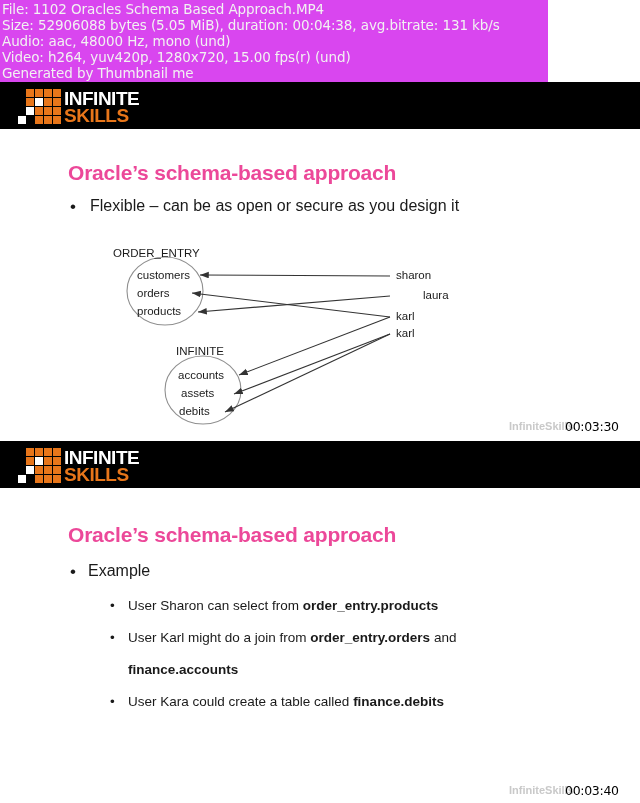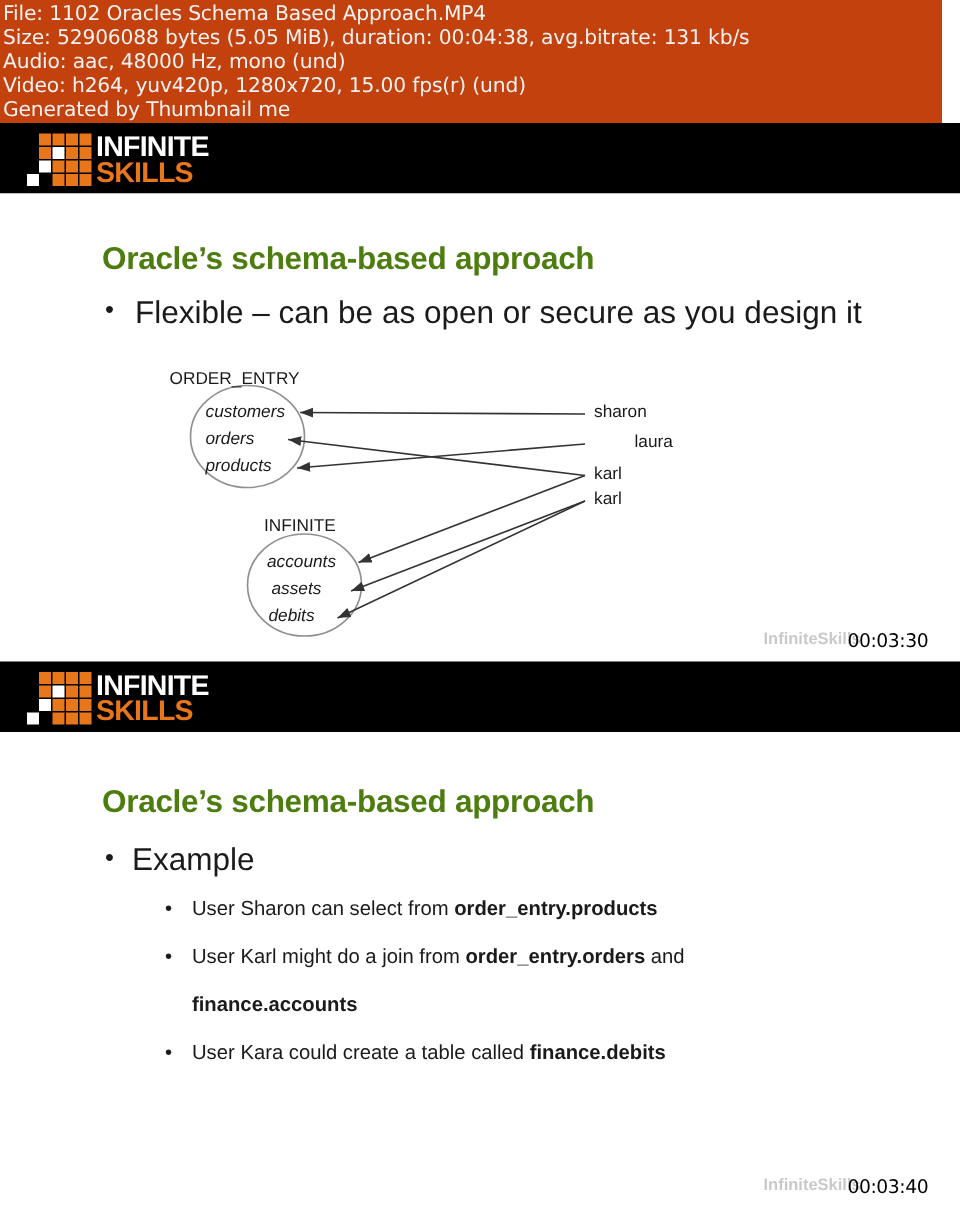--- a/index.html
+++ b/index.html
@@ -14,23 +14,23 @@
     background: #ffffff;
     overflow: hidden;
     font-family: "Liberation Sans", sans-serif;
   }
 
   
   .info-block {
     position: absolute;
     left: 0;
     top: 0;
-    width: 628px;
+    width: 548px;
     height: 82px;
-    background: #c2410c;
+    background: #d946ef;
     color: #ffffff;
     padding: 1px 0 0 2px;
     box-sizing: border-box;
   }
   .info-line {
     font-family: "DejaVu Sans", sans-serif;
     font-size: 13.5px;
     line-height: 16px;
     color: #f2f2f2;
     white-space: nowrap;
@@ -99,28 +99,28 @@
   }
   #slide1 { top: 129px; height: 312px; }
   #slide2 { top: 488px; height: 315px; }
 
   .slide-title {
     position: absolute;
     left: 68px;
     font-family: "Liberation Sans", sans-serif;
     font-weight: bold;
     font-size: 21px;
-    color: #4d7c0f;
+    color: #ec4899;
     letter-spacing: -0.2px;
     white-space: nowrap;
   }
   .bullet-lvl1 {
     position: absolute;
     font-family: "Liberation Sans", sans-serif;
-    font-size: 21px;
+    font-size: 16px;
     color: #1a1a1a;
     white-space: nowrap;
   }
   .bullet-dot {
     position: absolute;
     font-family: "Liberation Sans", sans-serif;
     color: #1a1a1a;
   }
   .bullet-lvl2 {
     position: absolute;
@@ -139,21 +139,20 @@
     width: 640px;
     height: 312px;
     pointer-events: none;
   }
   .dg-label {
     position: absolute;
     font-family: "Liberation Sans", sans-serif;
     font-size: 11.5px;
     color: #1a1a1a;
     white-space: nowrap;
-    font-style: italic;
   }
   .dg-group-name {
     position: absolute;
     font-family: "Liberation Sans", sans-serif;
     font-size: 11.5px;
     color: #1a1a1a;
     white-space: nowrap;
   }
   .dg-user {
     position: absolute;

